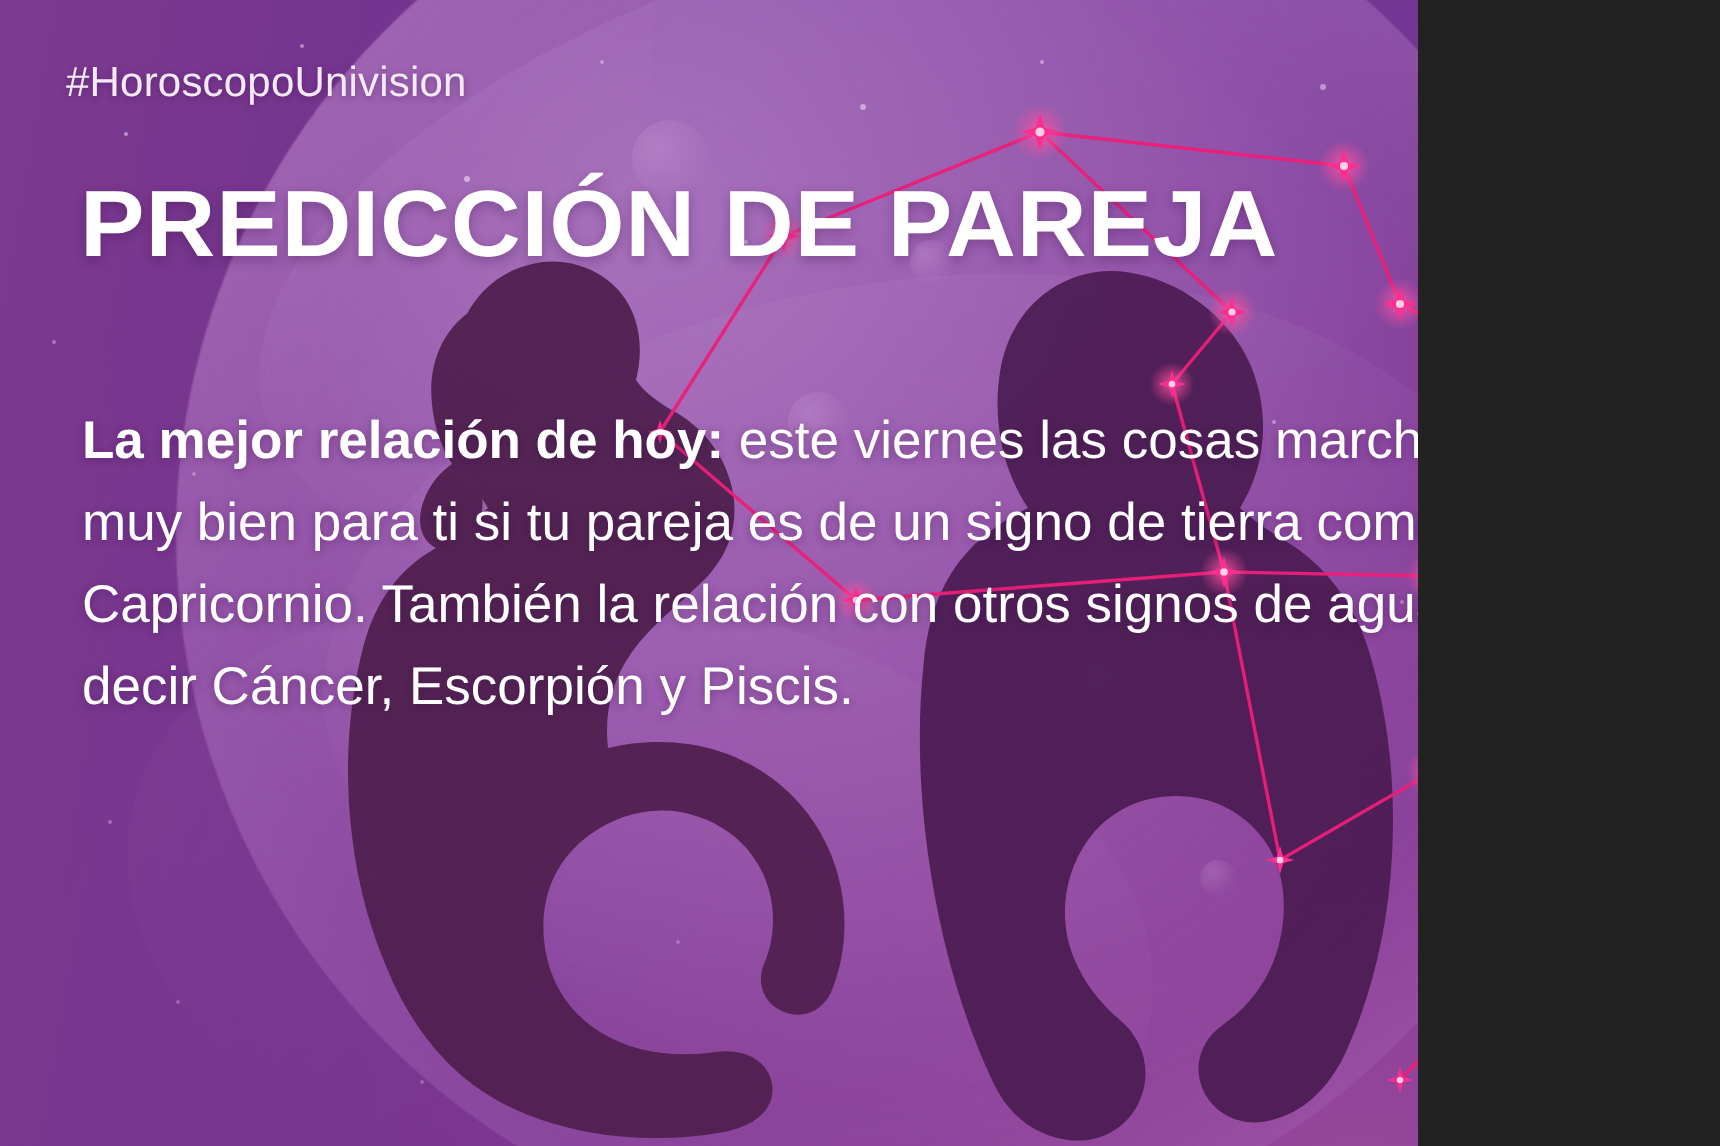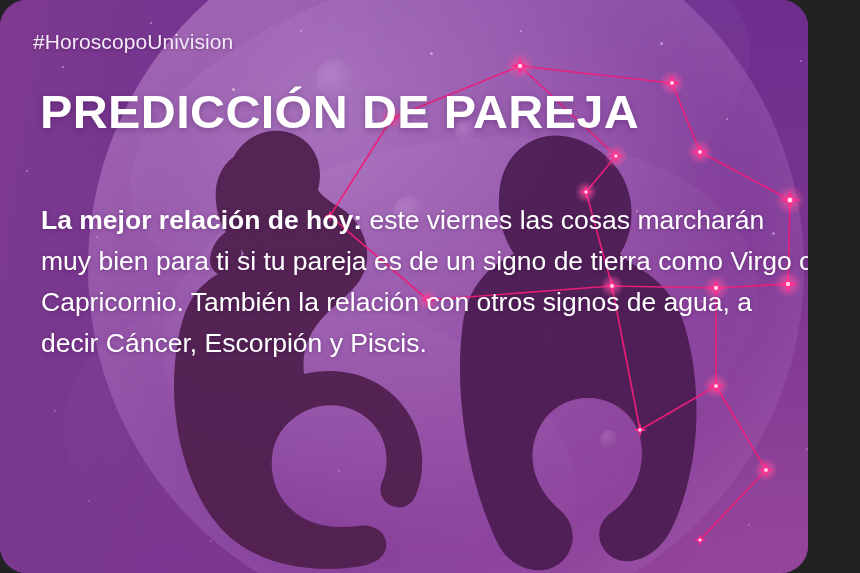--- a/index.html
+++ b/index.html
@@ -1,22 +1,21 @@
 <!DOCTYPE html>
 <html><head>
 <meta charset="utf-8">
 <style>
   html,body{margin:0;padding:0;background:#222;}
   #card{
     position:relative;
-    width:808px;height:573px;
+    width:709px;height:573px;
     overflow:hidden;
     font-family:"Liberation Sans","DejaVu Sans",sans-serif;
     background:#6b2d8e;
-    border-radius:27px;
   }
   
   .bg-base{
     position:absolute;inset:0;
     background:
       radial-gradient(ellipse 120% 110% at 96% 104%, #96479b 0%, #8a3f97 26%, #7a3490 55%, #6b2d8e 100%),
       linear-gradient(120deg,#7e3a90 0%,#6d2f8d 55%,#5e2786 100%);
   }
   .bg-tint-left{
     position:absolute;left:0;top:0;width:46%;height:100%;

